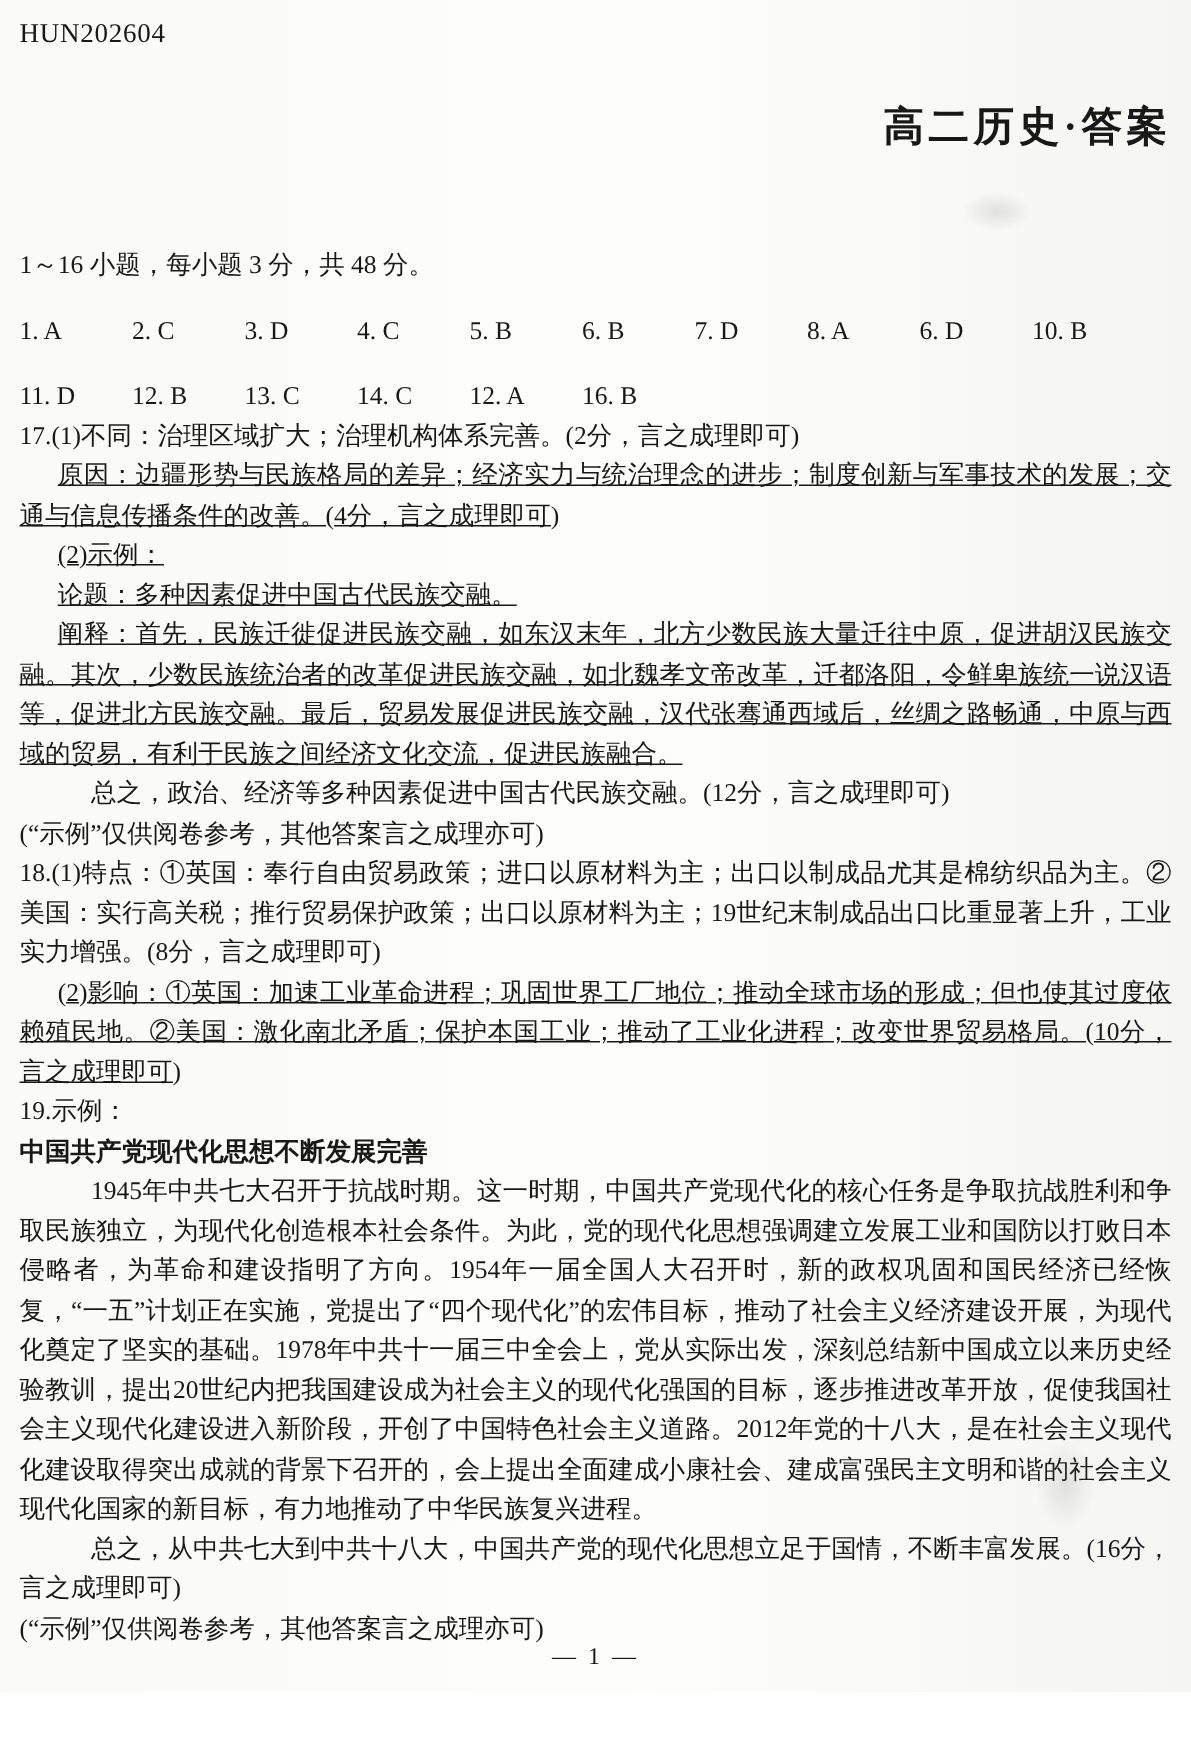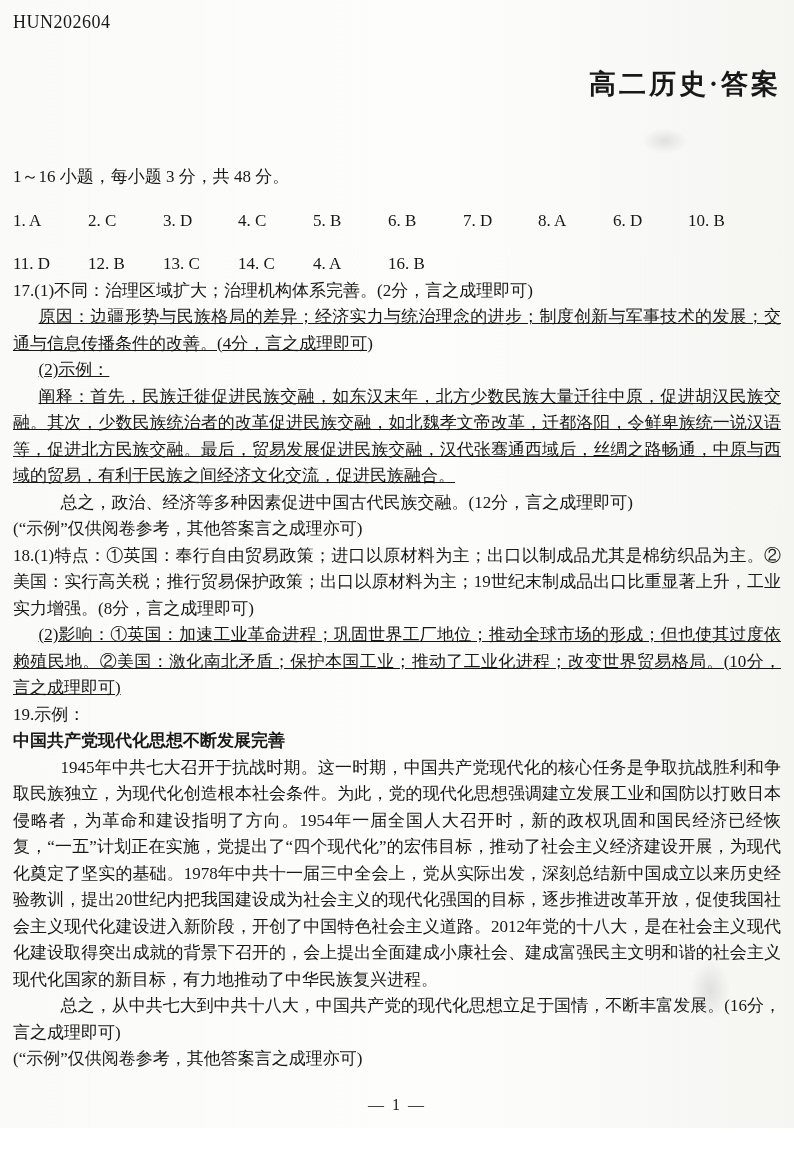--- a/index.html
+++ b/index.html
@@ -89,28 +89,29 @@
       <span class="mc-item">8. A</span>
       <span class="mc-item">6. D</span>
       <span class="mc-item">10. B</span>
     </div>
 
     <div class="mc-row">
       <span class="mc-item">11. D</span>
       <span class="mc-item">12. B</span>
       <span class="mc-item">13. C</span>
       <span class="mc-item">14. C</span>
-      <span class="mc-item">4. A</span>
+      <span class="mc-item">12. A</span>
       <span class="mc-item">16. B</span>
     </div>
 
     <section>
       <p>17.(1)不同：治理区域扩大；治理机构体系完善。(2分，言之成理即可)</p>
       <p class="ind1">原因：边疆形势与民族格局的差异；经济实力与统治理念的进步；制度创新与军事技术的发展；交通与信息传播条件的改善。(4分，言之成理即可)</p>
       <p class="ind1">(2)示例：</p>
+      <p class="ind1">论题：多种因素促进中国古代民族交融。</p>
       <p class="ind1">阐释：首先，民族迁徙促进民族交融，如东汉末年，北方少数民族大量迁往中原，促进胡汉民族交融。其次，少数民族统治者的改革促进民族交融，如北魏孝文帝改革，迁都洛阳，令鲜卑族统一说汉语等，促进北方民族交融。最后，贸易发展促进民族交融，汉代张骞通西域后，丝绸之路畅通，中原与西域的贸易，有利于民族之间经济文化交流，促进民族融合。</p>
       <p class="ind2">总之，政治、经济等多种因素促进中国古代民族交融。(12分，言之成理即可)</p>
       <p>(“示例”仅供阅卷参考，其他答案言之成理亦可)</p>
     </section>
 
     <section>
       <p>18.(1)特点：①英国：奉行自由贸易政策；进口以原材料为主；出口以制成品尤其是棉纺织品为主。②美国：实行高关税；推行贸易保护政策；出口以原材料为主；19世纪末制成品出口比重显著上升，工业实力增强。(8分，言之成理即可)</p>
       <p class="ind1">(2)影响：①英国：加速工业革命进程；巩固世界工厂地位；推动全球市场的形成；但也使其过度依赖殖民地。②美国：激化南北矛盾；保护本国工业；推动了工业化进程；改变世界贸易格局。(10分，言之成理即可)</p>
     </section>
 

